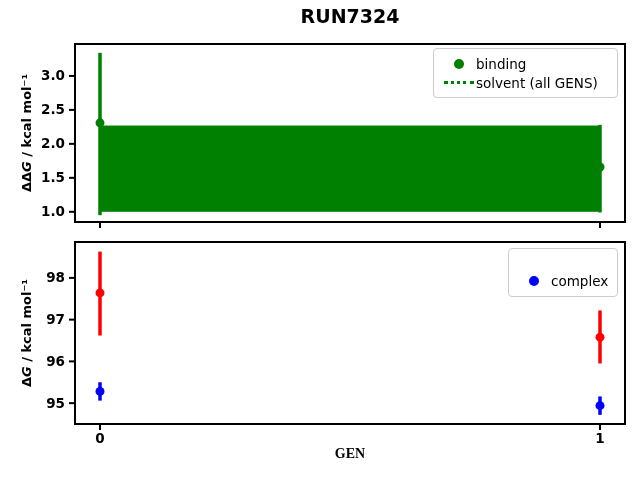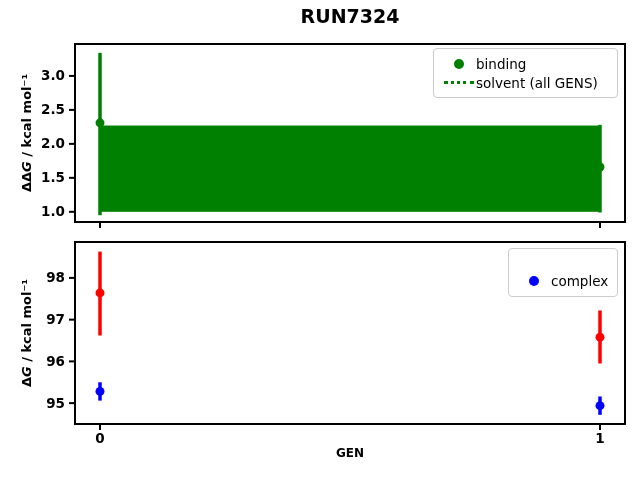--- a/index.html
+++ b/index.html
@@ -17,21 +17,21 @@
     text-align:center; font-size:19px; font-weight:bold; color:#000;
   }
   .ylabel {
     position:absolute; white-space:nowrap;
     transform:translate(-50%,-50%) rotate(-90deg);
     font-size:13px; font-weight:bold; color:#000;
   }
   .ylabel i { font-style:italic; }
   .xlabel {
     position:absolute; left:75px; width:550px; top:446px;
-    text-align:center; font-size:12px; font-weight:bold; color:#000;
+    text-align:center; font-size:14px; font-weight:bold; color:#000;font-family:Liberation Serif, serif;
   }
   .legend {
     position:absolute; box-sizing:border-box;
     background:rgba(255,255,255,0.85);
     border:1px solid #cccccc; border-radius:4px;
     padding:5px 8px; display:flex; flex-direction:column; justify-content:flex-end;
   }
   .legend-row { display:flex; align-items:center; height:20px; }
   .glyph-cell { width:34px; display:inline-flex; align-items:center; justify-content:center; flex:none; }
   .dot { width:10px; height:10px; border-radius:50%; display:inline-block; }

